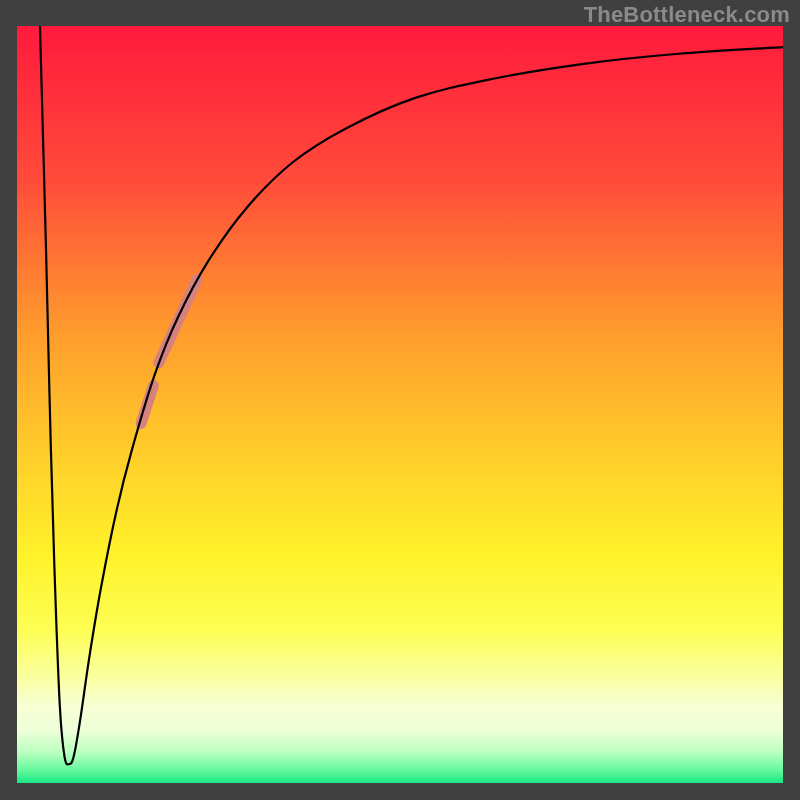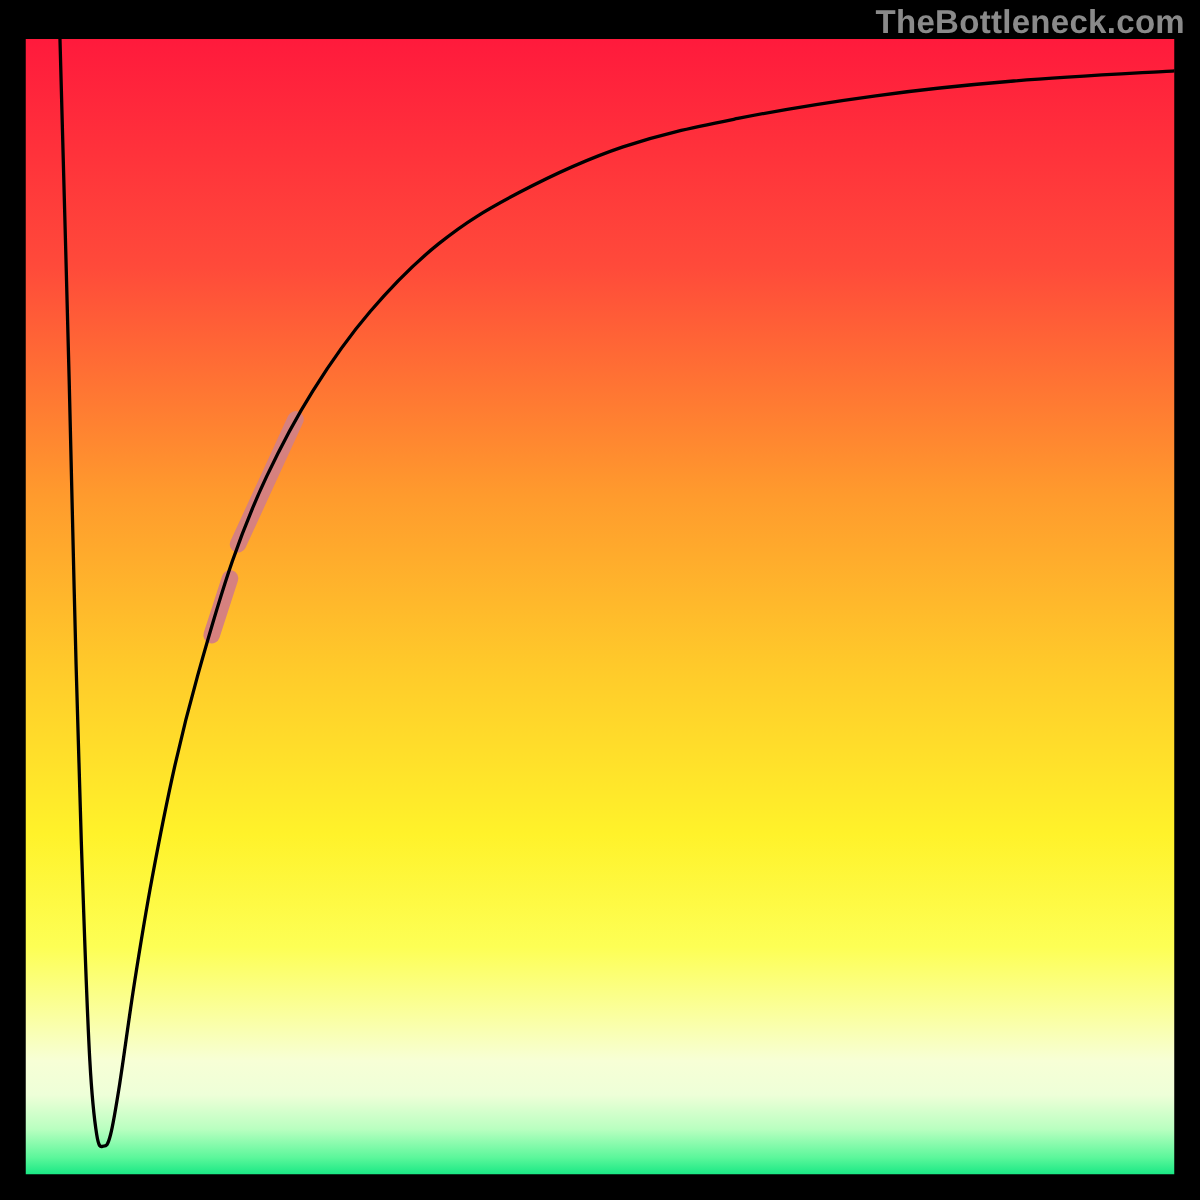--- a/index.html
+++ b/index.html
@@ -1,20 +1,20 @@
 <!DOCTYPE html>
 <html><head>
 <meta charset="utf-8">
 <style>
   * { margin: 0; padding: 0; box-sizing: border-box; }
   html, body { width: 800px; height: 800px; overflow: hidden; }
   .frame {
     width: 800px;
     height: 800px;
-    background: #000000;
+    background: #404040;
     position: relative;
   }
   .watermark {
     position: absolute;
     top: 2px;
     right: 10px;
     font-family: Arial, Helvetica, sans-serif;
     font-size: 22px;
     font-weight: 600;
     color: #8a8a8a;

